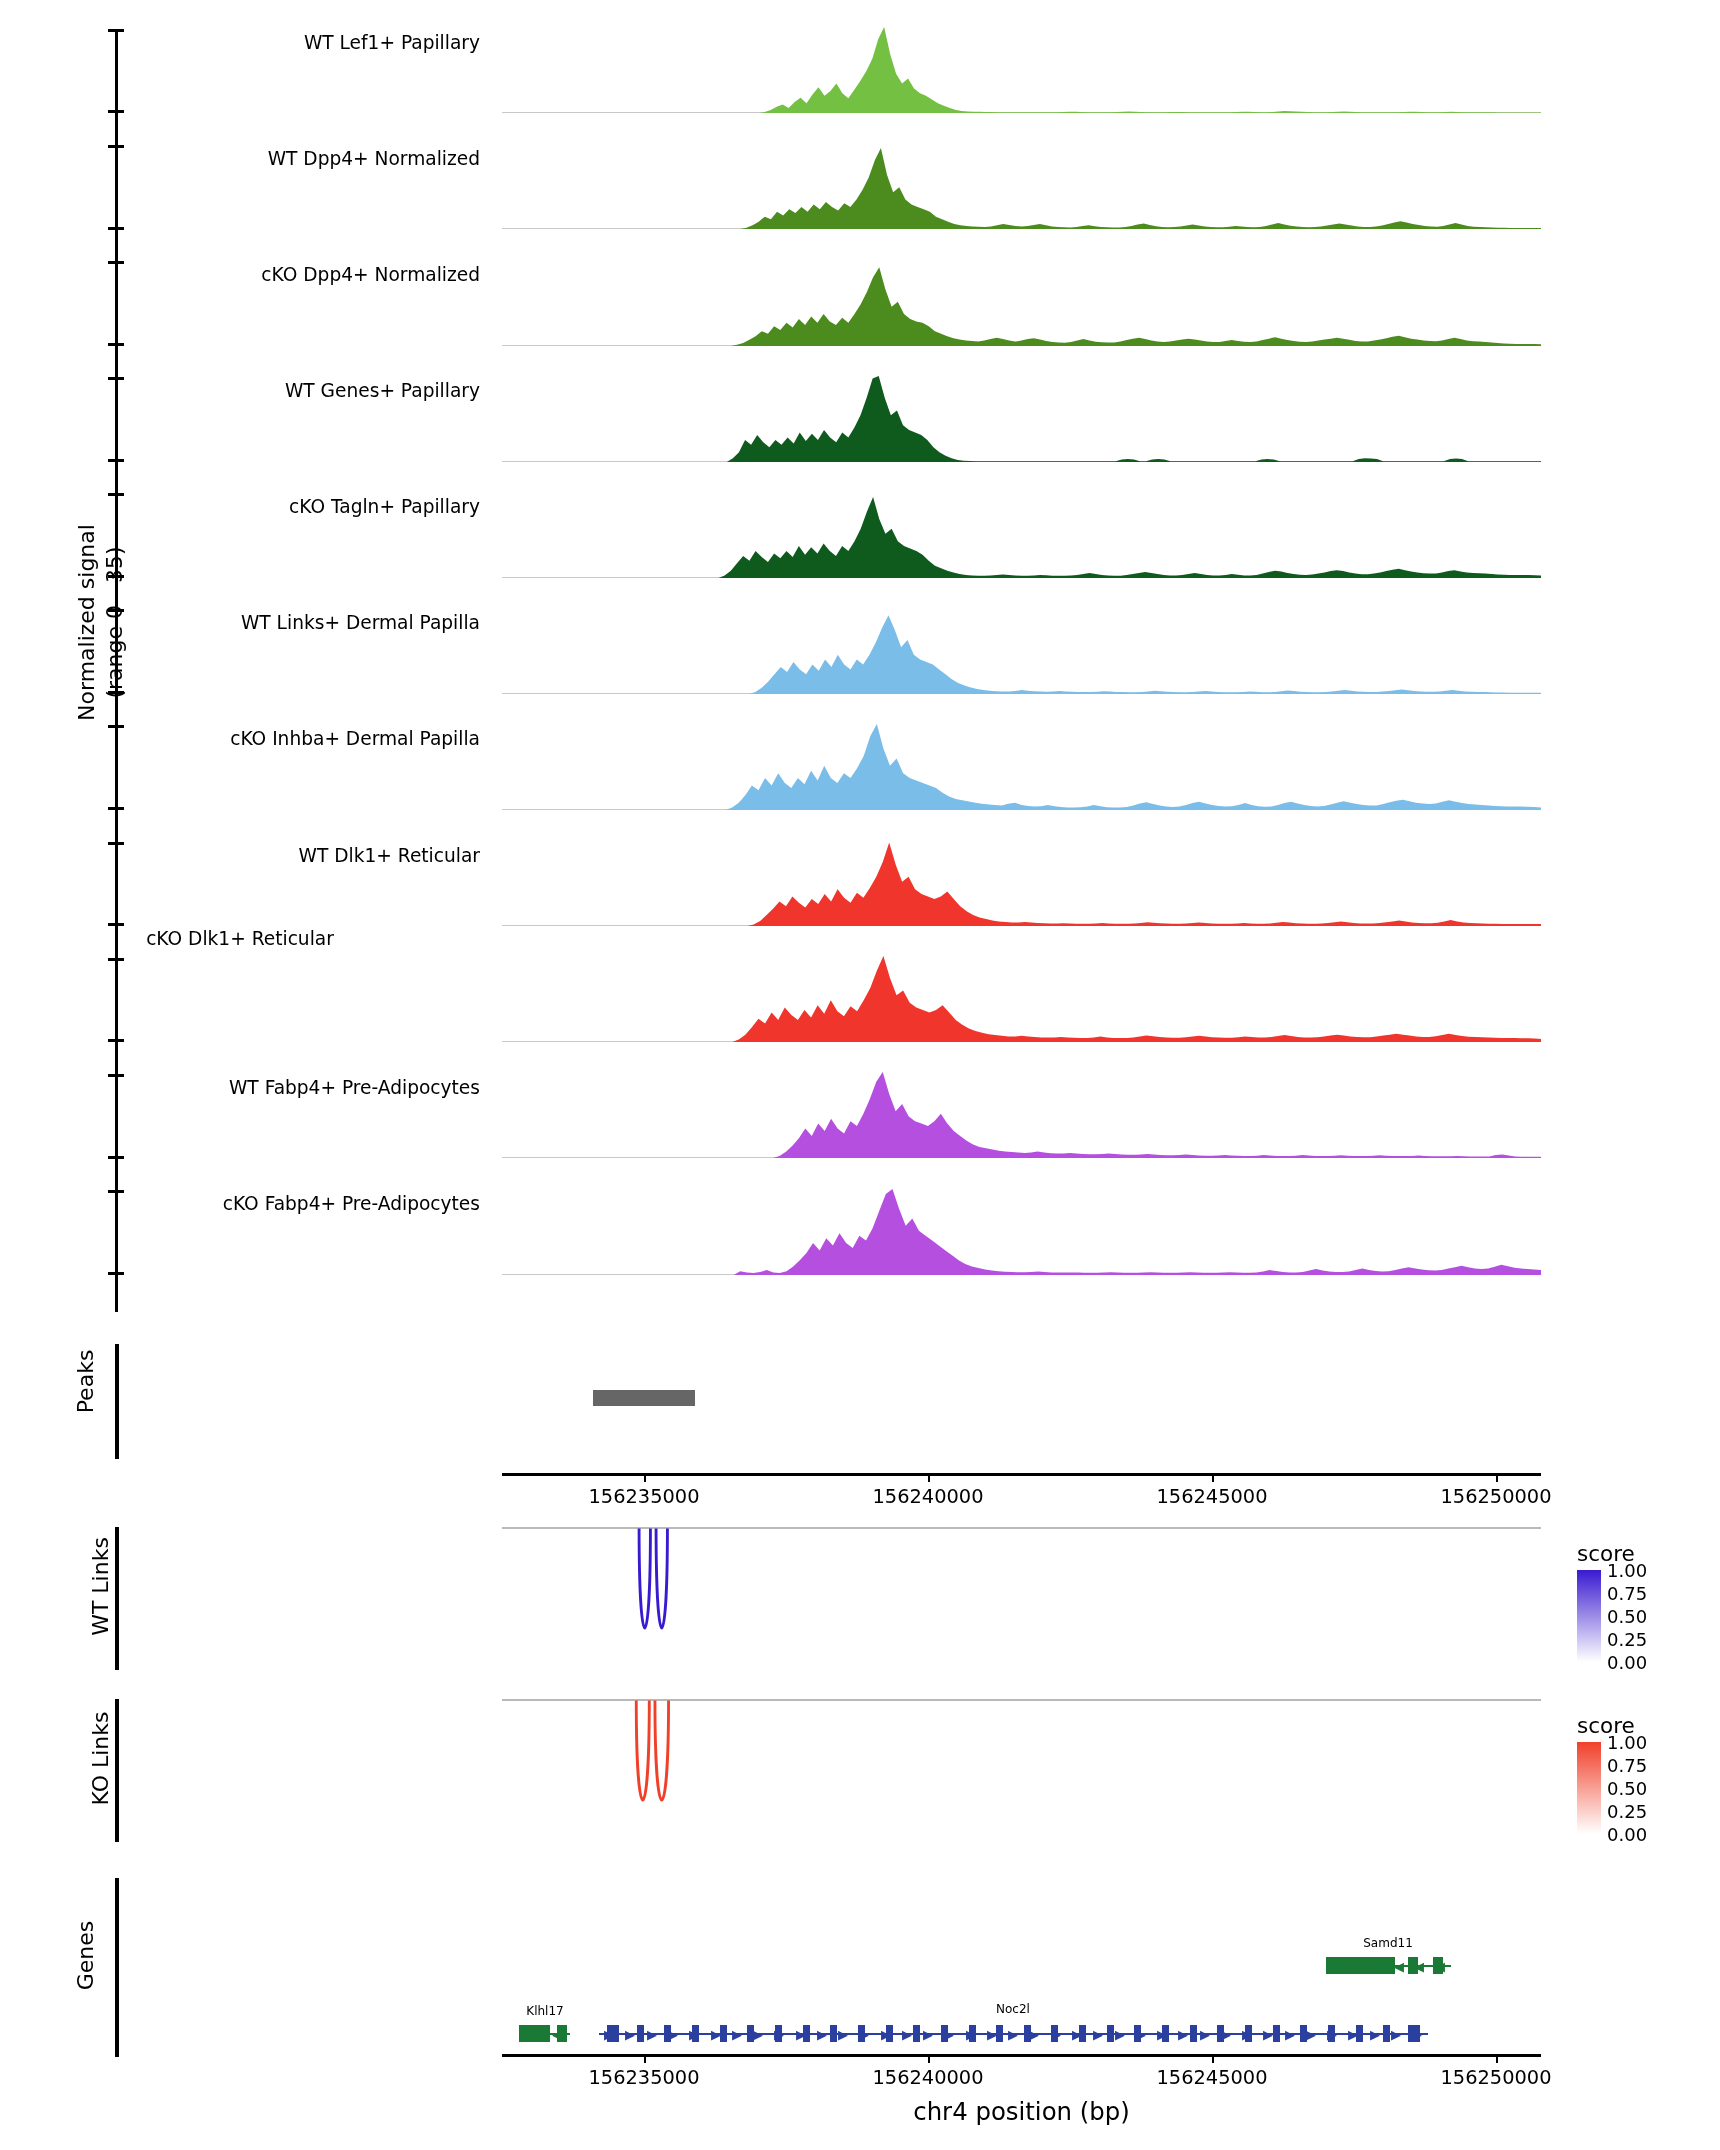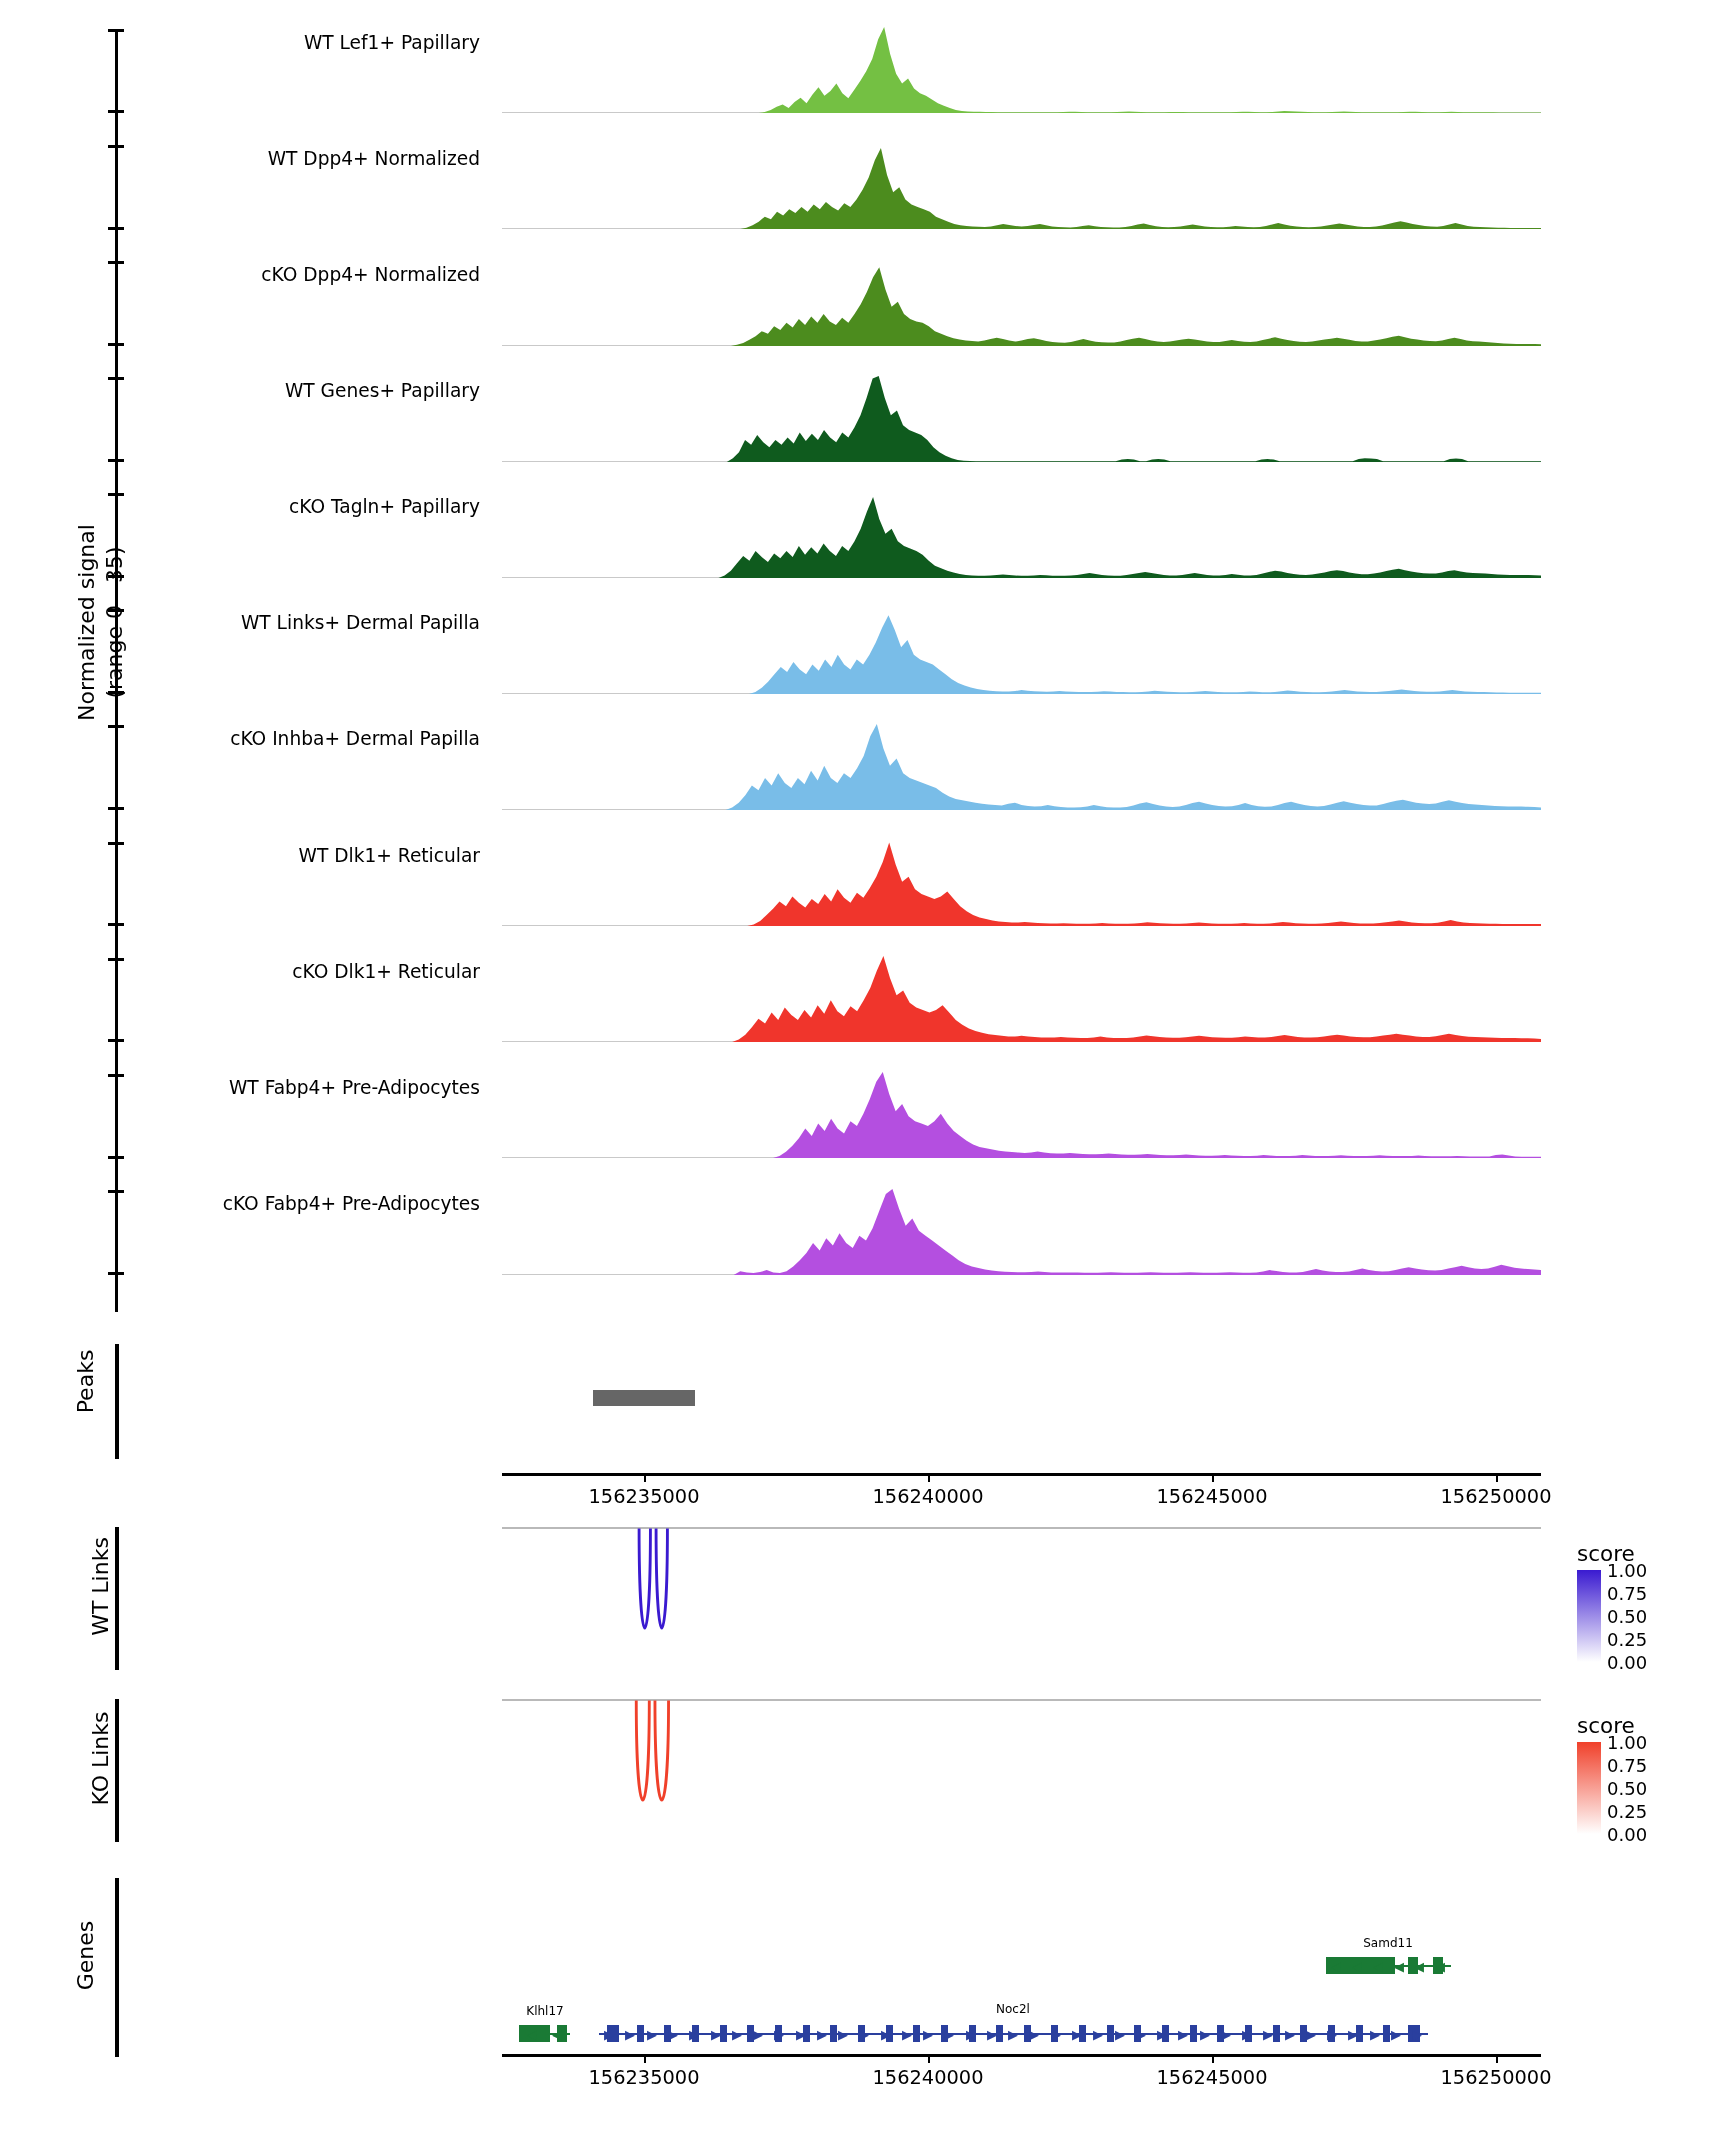--- a/index.html
+++ b/index.html
@@ -333,21 +333,21 @@
             <path d="M 0 120 L 0.00 120.00 L 9.18 120.00 L 18.35 120.00 L 27.53 120.00 L 36.71 120.00 L 45.89 120.00 L 55.06 120.00 L 64.24 120.00 L 73.42 120.00 L 82.59 120.00 L 91.77 120.00 L 100.95 120.00 L 110.13 120.00 L 119.30 120.00 L 128.48 120.00 L 137.66 120.00 L 146.84 120.00 L 156.01 120.00 L 165.19 120.00 L 174.37 120.00 L 183.54 120.00 L 192.72 120.00 L 201.90 120.00 L 211.08 120.00 L 220.25 120.00 L 229.43 120.00 L 238.61 120.00 L 247.78 120.00 L 256.96 120.00 L 266.14 120.00 L 275.32 120.00 L 284.49 120.00 L 293.67 120.00 L 302.85 120.00 L 312.03 120.00 L 321.20 116.57 L 330.38 109.71 L 339.56 99.43 L 348.73 85.71 L 357.91 92.57 L 367.09 75.43 L 376.27 85.71 L 385.44 68.57 L 394.62 82.29 L 403.80 89.14 L 412.97 75.43 L 422.15 84.00 L 431.33 65.14 L 440.51 78.86 L 449.68 58.29 L 458.86 75.43 L 468.04 82.29 L 477.22 68.57 L 486.39 75.43 L 495.57 61.71 L 504.75 44.57 L 513.92 17.14 L 523.10 0.00 L 532.28 34.29 L 541.46 58.29 L 550.63 48.00 L 559.81 68.57 L 568.99 75.43 L 578.16 78.86 L 587.34 82.29 L 596.52 85.71 L 605.70 89.14 L 614.87 96.00 L 624.05 101.14 L 633.23 104.57 L 642.41 106.29 L 651.58 108.00 L 660.76 109.71 L 669.94 111.43 L 679.11 112.46 L 688.29 113.14 L 697.47 113.83 L 706.65 111.43 L 715.82 109.71 L 725.00 113.14 L 734.18 114.51 L 743.35 115.20 L 752.53 114.86 L 761.71 113.14 L 770.89 114.86 L 780.06 115.89 L 789.24 116.57 L 798.42 116.57 L 807.59 116.23 L 816.77 115.20 L 825.95 113.14 L 835.13 114.86 L 844.30 116.23 L 853.48 116.57 L 862.66 116.57 L 871.84 115.89 L 881.01 113.83 L 890.19 111.09 L 899.37 109.03 L 908.54 111.77 L 917.72 113.83 L 926.90 115.20 L 936.08 115.89 L 945.25 115.20 L 954.43 113.14 L 963.61 110.40 L 972.78 108.34 L 981.96 111.09 L 991.14 113.14 L 1000.32 114.51 L 1009.49 115.20 L 1018.67 114.86 L 1027.85 113.14 L 1037.03 110.40 L 1046.20 113.14 L 1055.38 114.86 L 1064.56 115.54 L 1073.73 115.20 L 1082.91 113.14 L 1092.09 110.40 L 1101.27 108.34 L 1110.44 111.09 L 1119.62 113.14 L 1128.80 114.51 L 1137.97 115.20 L 1147.15 114.51 L 1156.33 112.46 L 1165.51 109.71 L 1174.68 107.66 L 1183.86 109.71 L 1193.04 111.77 L 1202.22 113.14 L 1211.39 113.83 L 1220.57 113.83 L 1229.75 111.77 L 1238.92 109.03 L 1248.10 106.97 L 1257.28 105.60 L 1266.46 107.66 L 1275.63 109.71 L 1284.81 111.09 L 1293.99 111.77 L 1303.16 111.09 L 1312.34 108.34 L 1321.52 106.29 L 1330.70 108.34 L 1339.87 110.40 L 1349.05 111.77 L 1358.23 112.46 L 1367.41 113.14 L 1376.58 113.83 L 1385.76 114.51 L 1394.94 114.86 L 1404.11 115.20 L 1413.29 115.20 L 1422.47 115.20 L 1431.65 115.54 L 1440.82 115.89 L 1450.00 116.57 L 1450 120 Z" fill="#79BDE8" stroke="none"></path>
           </svg>
         </div>
         <div class="track-label" style="position: absolute; left: 0px; width: 480px; text-align: right; top: 845px;">WT Dlk1+ Reticular</div>
         <div class="track" style="top: 840px; height: 86px;">
           <div class="track-baseline"></div>
           <svg class="track-canvas" viewBox="0 0 1450 120" preserveAspectRatio="none">
             <path d="M 0 120 L 0.00 120.00 L 9.01 120.00 L 18.01 120.00 L 27.02 120.00 L 36.02 120.00 L 45.03 120.00 L 54.04 120.00 L 63.04 120.00 L 72.05 120.00 L 81.06 120.00 L 90.06 120.00 L 99.07 120.00 L 108.07 120.00 L 117.08 120.00 L 126.09 120.00 L 135.09 120.00 L 144.10 120.00 L 153.11 120.00 L 162.11 120.00 L 171.12 120.00 L 180.12 120.00 L 189.13 120.00 L 198.14 120.00 L 207.14 120.00 L 216.15 120.00 L 225.16 120.00 L 234.16 120.00 L 243.17 120.00 L 252.17 120.00 L 261.18 120.00 L 270.19 120.00 L 279.19 120.00 L 288.20 120.00 L 297.20 120.00 L 306.21 120.00 L 315.22 120.00 L 324.22 120.00 L 333.23 120.00 L 342.24 120.00 L 351.24 117.94 L 360.25 113.14 L 369.25 104.57 L 378.26 96.00 L 387.27 85.71 L 396.27 92.57 L 405.28 78.86 L 414.29 87.43 L 423.29 94.29 L 432.30 82.29 L 441.30 89.14 L 450.31 75.43 L 459.32 85.71 L 468.32 68.57 L 477.33 80.57 L 486.34 87.43 L 495.34 73.71 L 504.35 80.57 L 513.35 66.86 L 522.36 51.43 L 531.37 30.86 L 540.37 3.43 L 549.38 34.29 L 558.39 58.29 L 567.39 51.43 L 576.40 68.57 L 585.40 75.43 L 594.41 78.86 L 603.42 82.29 L 612.42 78.86 L 621.43 72.00 L 630.43 82.29 L 639.44 92.57 L 648.45 99.43 L 657.45 104.57 L 666.46 108.00 L 675.47 110.40 L 684.47 112.46 L 693.48 113.83 L 702.48 114.51 L 711.49 115.20 L 720.50 115.20 L 729.50 114.51 L 738.51 115.20 L 747.52 115.89 L 756.52 116.23 L 765.53 116.57 L 774.53 116.57 L 783.54 116.23 L 792.55 116.57 L 801.55 116.91 L 810.56 116.91 L 819.57 116.91 L 828.57 116.57 L 837.58 115.89 L 846.58 116.57 L 855.59 116.91 L 864.60 116.91 L 873.60 116.91 L 882.61 116.57 L 891.61 115.89 L 900.62 114.86 L 909.63 115.54 L 918.63 116.23 L 927.64 116.57 L 936.65 116.91 L 945.65 116.91 L 954.66 116.57 L 963.66 115.89 L 972.67 115.20 L 981.68 115.89 L 990.68 116.57 L 999.69 116.91 L 1008.70 116.91 L 1017.70 116.91 L 1026.71 116.57 L 1035.71 115.89 L 1044.72 116.57 L 1053.73 116.91 L 1062.73 116.91 L 1071.74 116.57 L 1080.75 115.54 L 1089.75 114.51 L 1098.76 115.20 L 1107.76 116.23 L 1116.77 116.57 L 1125.78 116.91 L 1134.78 116.91 L 1143.79 116.57 L 1152.80 115.89 L 1161.80 114.86 L 1170.81 113.83 L 1179.81 114.86 L 1188.82 115.89 L 1197.83 116.57 L 1206.83 116.57 L 1215.84 116.57 L 1224.84 115.89 L 1233.85 114.86 L 1242.86 113.83 L 1251.86 112.46 L 1260.87 113.83 L 1269.88 115.20 L 1278.88 115.89 L 1287.89 116.23 L 1296.89 116.23 L 1305.90 115.54 L 1314.91 113.83 L 1323.91 111.77 L 1332.92 113.83 L 1341.93 115.20 L 1350.93 115.89 L 1359.94 116.23 L 1368.94 116.57 L 1377.95 116.91 L 1386.96 116.91 L 1395.96 117.26 L 1404.97 117.26 L 1413.98 117.26 L 1422.98 117.26 L 1431.99 117.26 L 1440.99 117.26 L 1450.00 117.26 L 1450 120 Z" fill="#F0352C" stroke="none"></path>
           </svg>
         </div>
-        <div class="track-label" style="position: absolute; left: 0px; width: 480px; text-align: right; top: 961px;">cKO Dlk1+ Reticular</div>
+        <div class="track-label" style="position: absolute; left: 0px; width: 480px; text-align: center; top: 928px;">cKO Dlk1+ Reticular</div>
         <div class="track" style="top: 956px; height: 86px;">
           <div class="track-baseline"></div>
           <svg class="track-canvas" viewBox="0 0 1450 120" preserveAspectRatio="none">
             <path d="M 0 120 L 0.00 120.00 L 9.18 120.00 L 18.35 120.00 L 27.53 120.00 L 36.71 120.00 L 45.89 120.00 L 55.06 120.00 L 64.24 120.00 L 73.42 120.00 L 82.59 120.00 L 91.77 120.00 L 100.95 120.00 L 110.13 120.00 L 119.30 120.00 L 128.48 120.00 L 137.66 120.00 L 146.84 120.00 L 156.01 120.00 L 165.19 120.00 L 174.37 120.00 L 183.54 120.00 L 192.72 120.00 L 201.90 120.00 L 211.08 120.00 L 220.25 120.00 L 229.43 120.00 L 238.61 120.00 L 247.78 120.00 L 256.96 120.00 L 266.14 120.00 L 275.32 120.00 L 284.49 120.00 L 293.67 120.00 L 302.85 120.00 L 312.03 120.00 L 321.20 120.00 L 330.38 116.57 L 339.56 109.71 L 348.73 99.43 L 357.91 87.43 L 367.09 94.29 L 376.27 78.86 L 385.44 89.14 L 394.62 72.00 L 403.80 82.29 L 412.97 89.14 L 422.15 75.43 L 431.33 85.71 L 440.51 68.57 L 449.68 80.57 L 458.86 61.71 L 468.04 77.14 L 477.22 84.00 L 486.39 70.29 L 495.57 77.14 L 504.75 61.71 L 513.92 44.57 L 523.10 20.57 L 532.28 0.00 L 541.46 30.86 L 550.63 54.86 L 559.81 48.00 L 568.99 65.14 L 578.16 72.00 L 587.34 75.43 L 596.52 78.86 L 605.70 75.43 L 614.87 68.57 L 624.05 78.86 L 633.23 89.14 L 642.41 96.00 L 651.58 101.14 L 660.76 104.57 L 669.94 106.97 L 679.11 109.03 L 688.29 110.40 L 697.47 111.43 L 706.65 112.46 L 715.82 112.46 L 725.00 111.43 L 734.18 112.46 L 743.35 113.14 L 752.53 113.83 L 761.71 113.83 L 770.89 113.83 L 780.06 113.14 L 789.24 113.83 L 798.42 114.17 L 807.59 114.51 L 816.77 114.51 L 825.95 113.83 L 835.13 112.46 L 844.30 113.83 L 853.48 114.51 L 862.66 114.51 L 871.84 114.51 L 881.01 113.83 L 890.19 112.46 L 899.37 111.09 L 908.54 112.11 L 917.72 113.14 L 926.90 113.83 L 936.08 114.17 L 945.25 114.17 L 954.43 113.49 L 963.61 112.46 L 972.78 111.43 L 981.96 112.46 L 991.14 113.49 L 1000.32 113.83 L 1009.49 114.17 L 1018.67 114.17 L 1027.85 113.49 L 1037.03 112.46 L 1046.20 113.14 L 1055.38 113.83 L 1064.56 113.83 L 1073.73 113.14 L 1082.91 111.77 L 1092.09 110.40 L 1101.27 111.77 L 1110.44 113.14 L 1119.62 113.83 L 1128.80 113.83 L 1137.97 113.49 L 1147.15 112.46 L 1156.33 111.09 L 1165.51 109.71 L 1174.68 111.09 L 1183.86 112.46 L 1193.04 113.14 L 1202.22 113.49 L 1211.39 113.49 L 1220.57 112.46 L 1229.75 111.09 L 1238.92 109.71 L 1248.10 108.34 L 1257.28 109.71 L 1266.46 111.09 L 1275.63 112.46 L 1284.81 113.14 L 1293.99 113.14 L 1303.16 112.11 L 1312.34 110.40 L 1321.52 108.34 L 1330.70 110.40 L 1339.87 111.77 L 1349.05 112.80 L 1358.23 113.14 L 1367.41 113.49 L 1376.58 113.83 L 1385.76 114.17 L 1394.94 114.51 L 1404.11 114.51 L 1413.29 114.51 L 1422.47 114.86 L 1431.65 114.86 L 1440.82 115.20 L 1450.00 115.89 L 1450 120 Z" fill="#F0352C" stroke="none"></path>
           </svg>
         </div>
         <div class="track-label" style="position: absolute; left: 0px; width: 480px; text-align: right; top: 1077px;">WT Fabp4+ Pre-Adipocytes</div>
         <div class="track" style="top: 1072px; height: 86px;">
           <div class="track-baseline"></div>
           <svg class="track-canvas" viewBox="0 0 1450 120" preserveAspectRatio="none">
@@ -528,15 +528,16 @@
   <div class="gaxis" id="gaxis-bottom" style="top:2054px;">
       <div class="gtick" style="left: 142px;"></div>
       <div class="gtick-label" style="left: 142px;">156235000</div>
       <div class="gtick" style="left: 426px;"></div>
       <div class="gtick-label" style="left: 426px;">156240000</div>
       <div class="gtick" style="left: 710px;"></div>
       <div class="gtick-label" style="left: 710px;">156245000</div>
       <div class="gtick" style="left: 994px;"></div>
       <div class="gtick-label" style="left: 994px;">156250000</div>
     </div>
+  <div id="xaxis-title">chr4 position (bp)</div>
 
 </div>
 
 
 </body></html>

